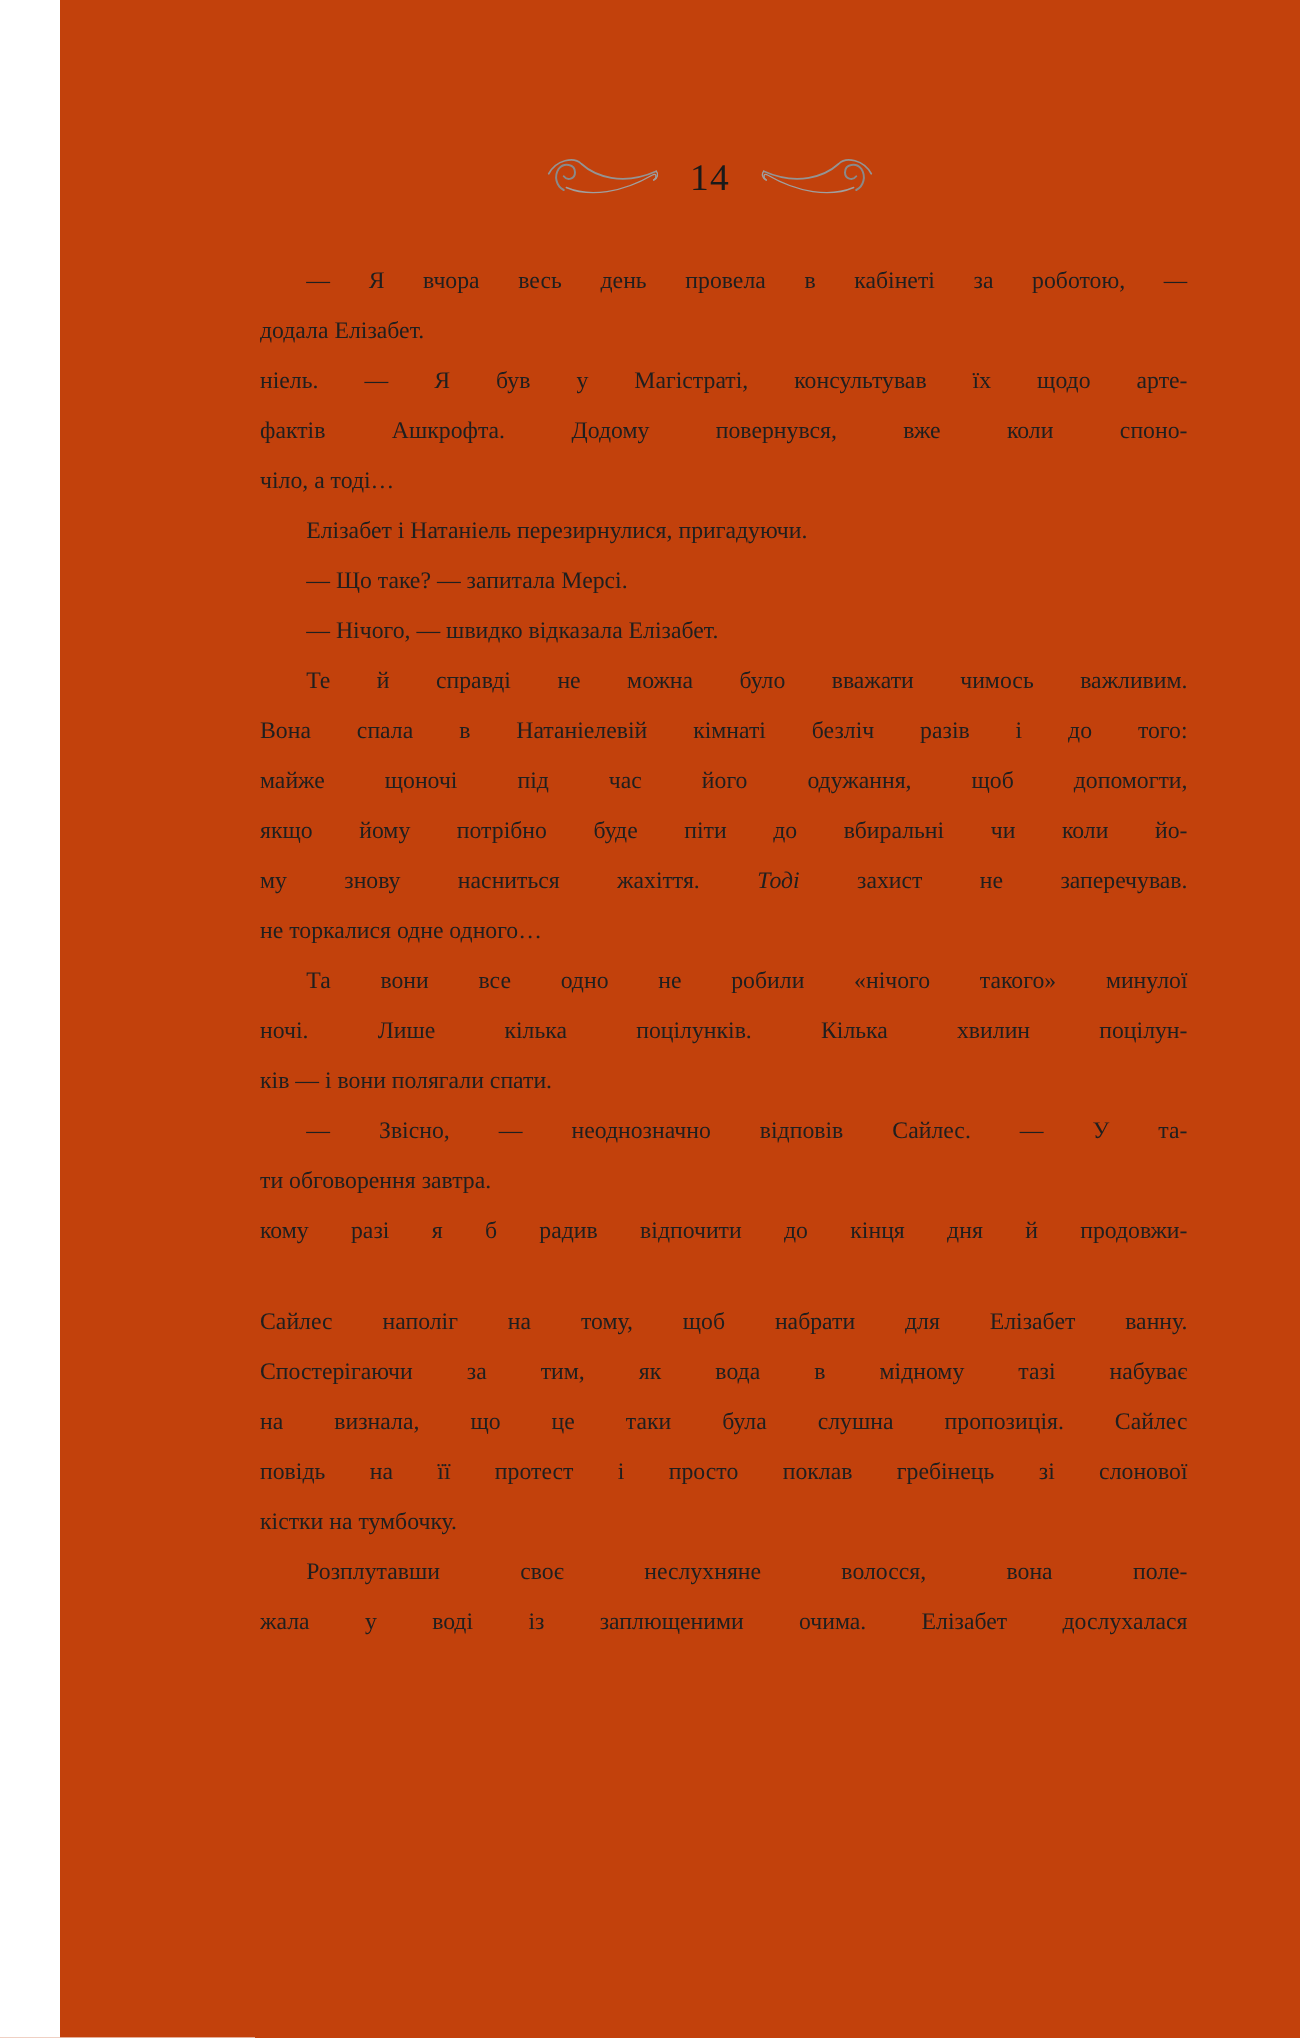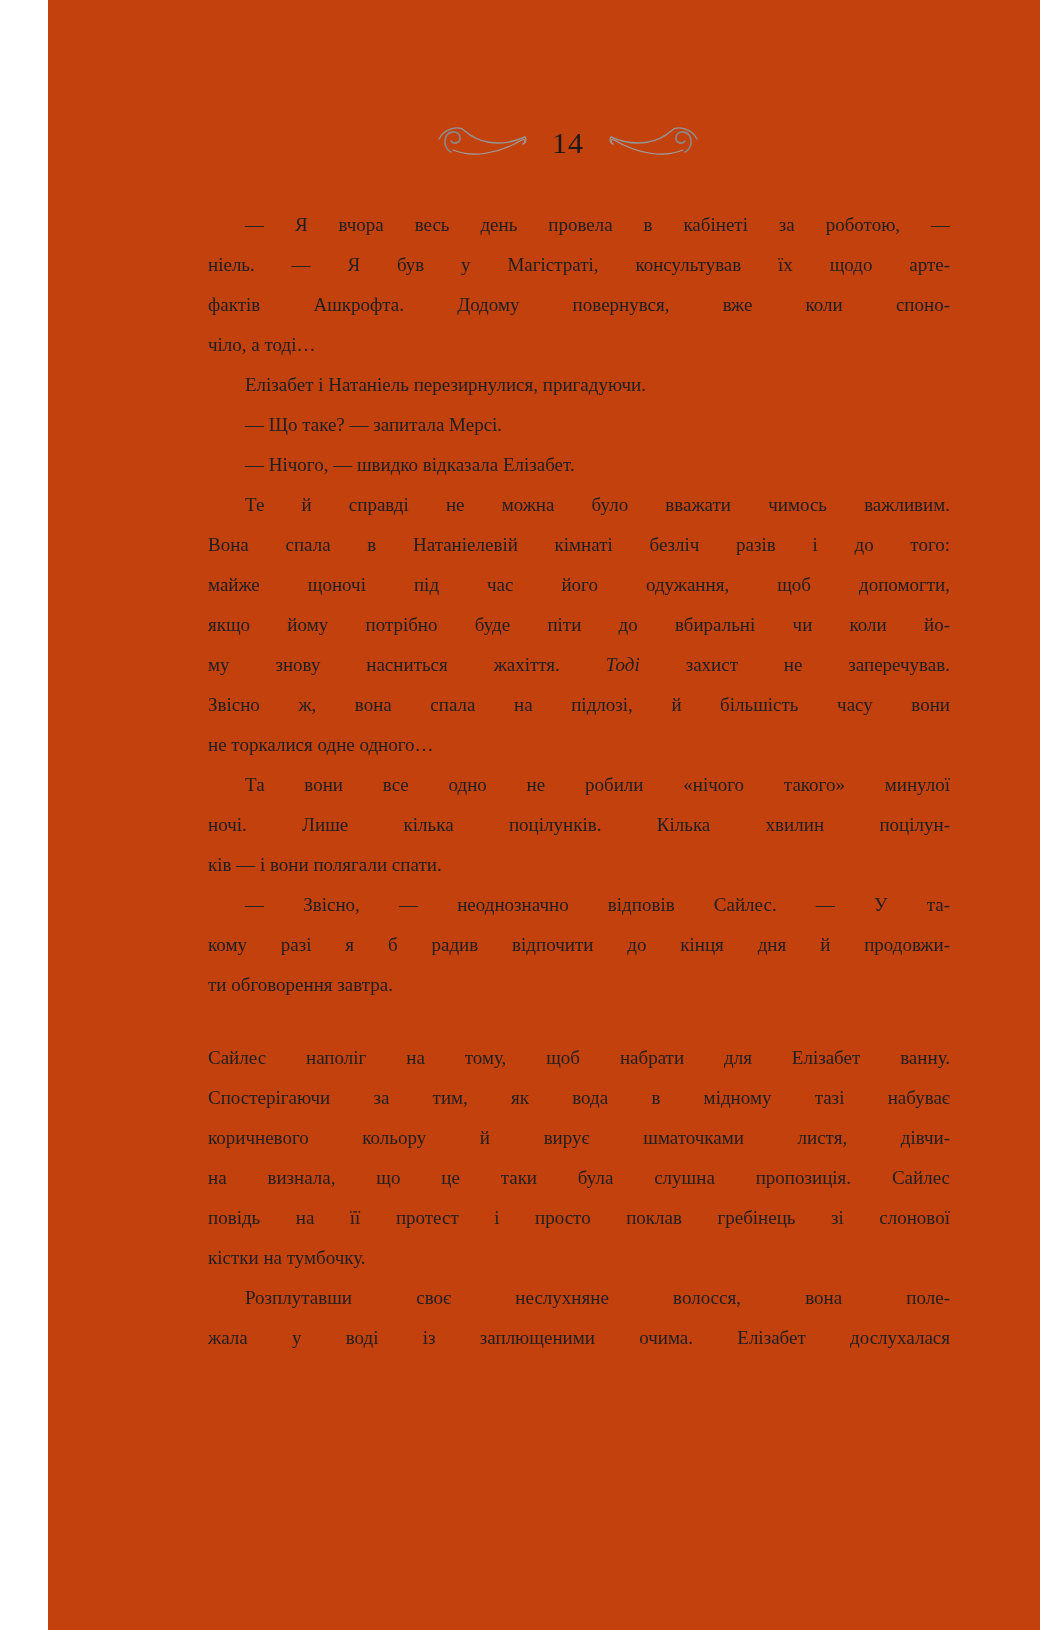--- a/index.html
+++ b/index.html
@@ -85,20 +85,21 @@
         <path d="M15,29 C9,26 7,18 11,12 C15,7 24,8 24,15 C24,20 18,22 15,18" stroke="#8a8a8a" stroke-width="1.6" fill="none" stroke-linecap="round"></path>
         <path d="M17,27 C36,35 62,31 86,17 C89,15 90,19 87,21" stroke="#a0a0a0" stroke-width="1.1" fill="none" stroke-linecap="round"></path>
         <path d="M89,14 C91,16 90,20 87,21" stroke="#a0a0a0" stroke-width="1.1" fill="none" stroke-linecap="round"></path>
       </svg>
     </span>
   </div>
 
   <div id="text-block">
       <div class="para">
         <div class="line indent">— Я вчора весь день провела в кабінеті за роботою, —</div>
+        <div class="line last">додала Елізабет.</div>
       </div>
       <div class="para">
         <div class="line">ніель. — Я був у Магістраті, консультував їх щодо арте-</div>
         <div class="line">фактів Ашкрофта. Додому повернувся, вже коли споно-</div>
         <div class="line last">чіло, а тоді…</div>
       </div>
       <div class="para">
         <div class="line last indent">Елізабет і Натаніель перезирнулися, пригадуючи.</div>
       </div>
       <div class="para">
@@ -106,37 +107,35 @@
       </div>
       <div class="para">
         <div class="line last indent">— Нічого, — швидко відказала Елізабет.</div>
       </div>
       <div class="para">
         <div class="line indent">Те й справді не можна було вважати чимось важливим.</div>
         <div class="line">Вона спала в Натаніелевій кімнаті безліч разів і до того:</div>
         <div class="line">майже щоночі під час його одужання, щоб допомогти,</div>
         <div class="line">якщо йому потрібно буде піти до вбиральні чи коли йо-</div>
         <div class="line">му знову насниться жахіття. <i>Тоді</i> захист не заперечував.</div>
-        <div class="line">Звісно ж, вона спала на підлозі, й більшість часу вони</div>
         <div class="line last">не торкалися одне одного…</div>
       </div>
       <div class="para">
         <div class="line indent">Та вони все одно не робили «нічого такого» минулої</div>
         <div class="line">ночі. Лише кілька поцілунків. Кілька хвилин поцілун-</div>
         <div class="line last">ків — і вони полягали спати.</div>
       </div>
       <div class="para">
         <div class="line indent">— Звісно, — неоднозначно відповів Сайлес. — У та-</div>
+        <div class="line last">ти обговорення завтра.</div>
         <div class="line">кому разі я б радив відпочити до кінця дня й продовжи-</div>
-        <div class="line last">ти обговорення завтра.</div>
       </div>
       <div class="para scene-break">
         <div class="line">Сайлес наполіг на тому, щоб набрати для Елізабет ванну.</div>
         <div class="line">Спостерігаючи за тим, як вода в мідному тазі набуває</div>
-        <div class="line">коричневого кольору й вирує шматочками листя, дівчи-</div>
         <div class="line">на визнала, що це таки була слушна пропозиція. Сайлес</div>
         <div class="line">повідь на її протест і просто поклав гребінець зі слонової</div>
         <div class="line last">кістки на тумбочку.</div>
       </div>
       <div class="para">
         <div class="line indent">Розплутавши своє неслухняне волосся, вона поле-</div>
         <div class="line">жала у воді із заплющеними очима. Елізабет дослухалася</div>
       </div>
     </div>
 

